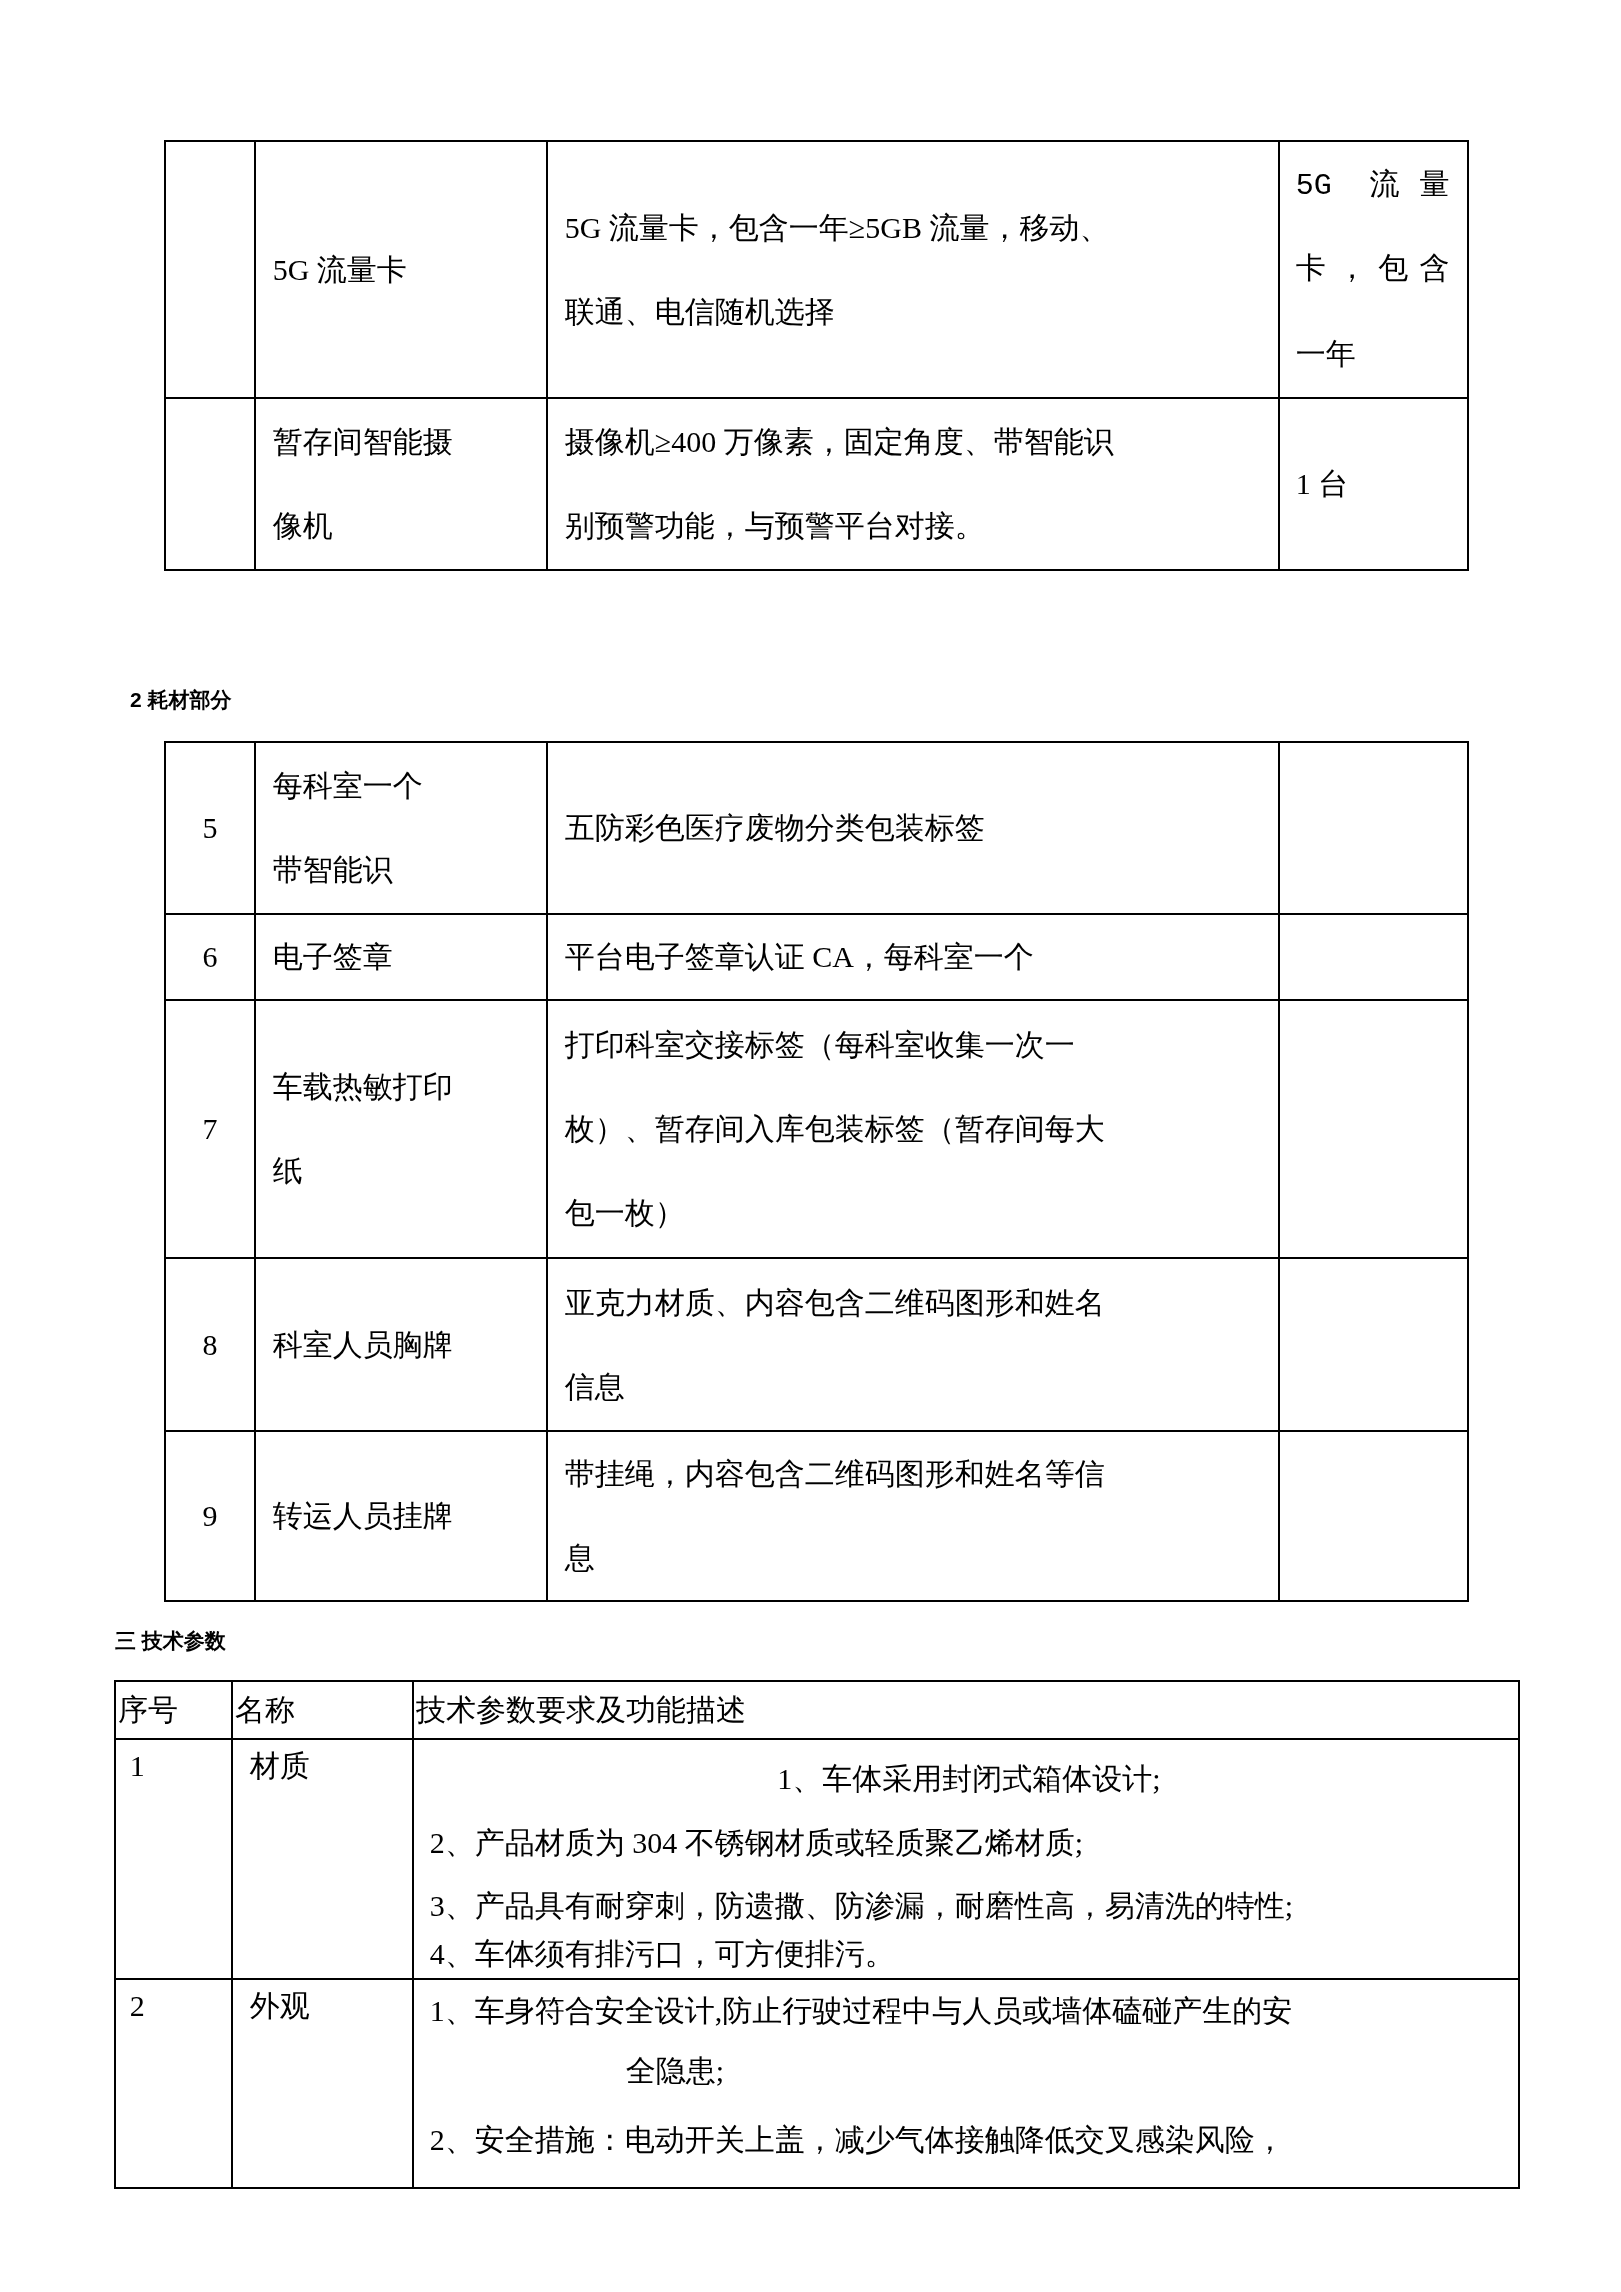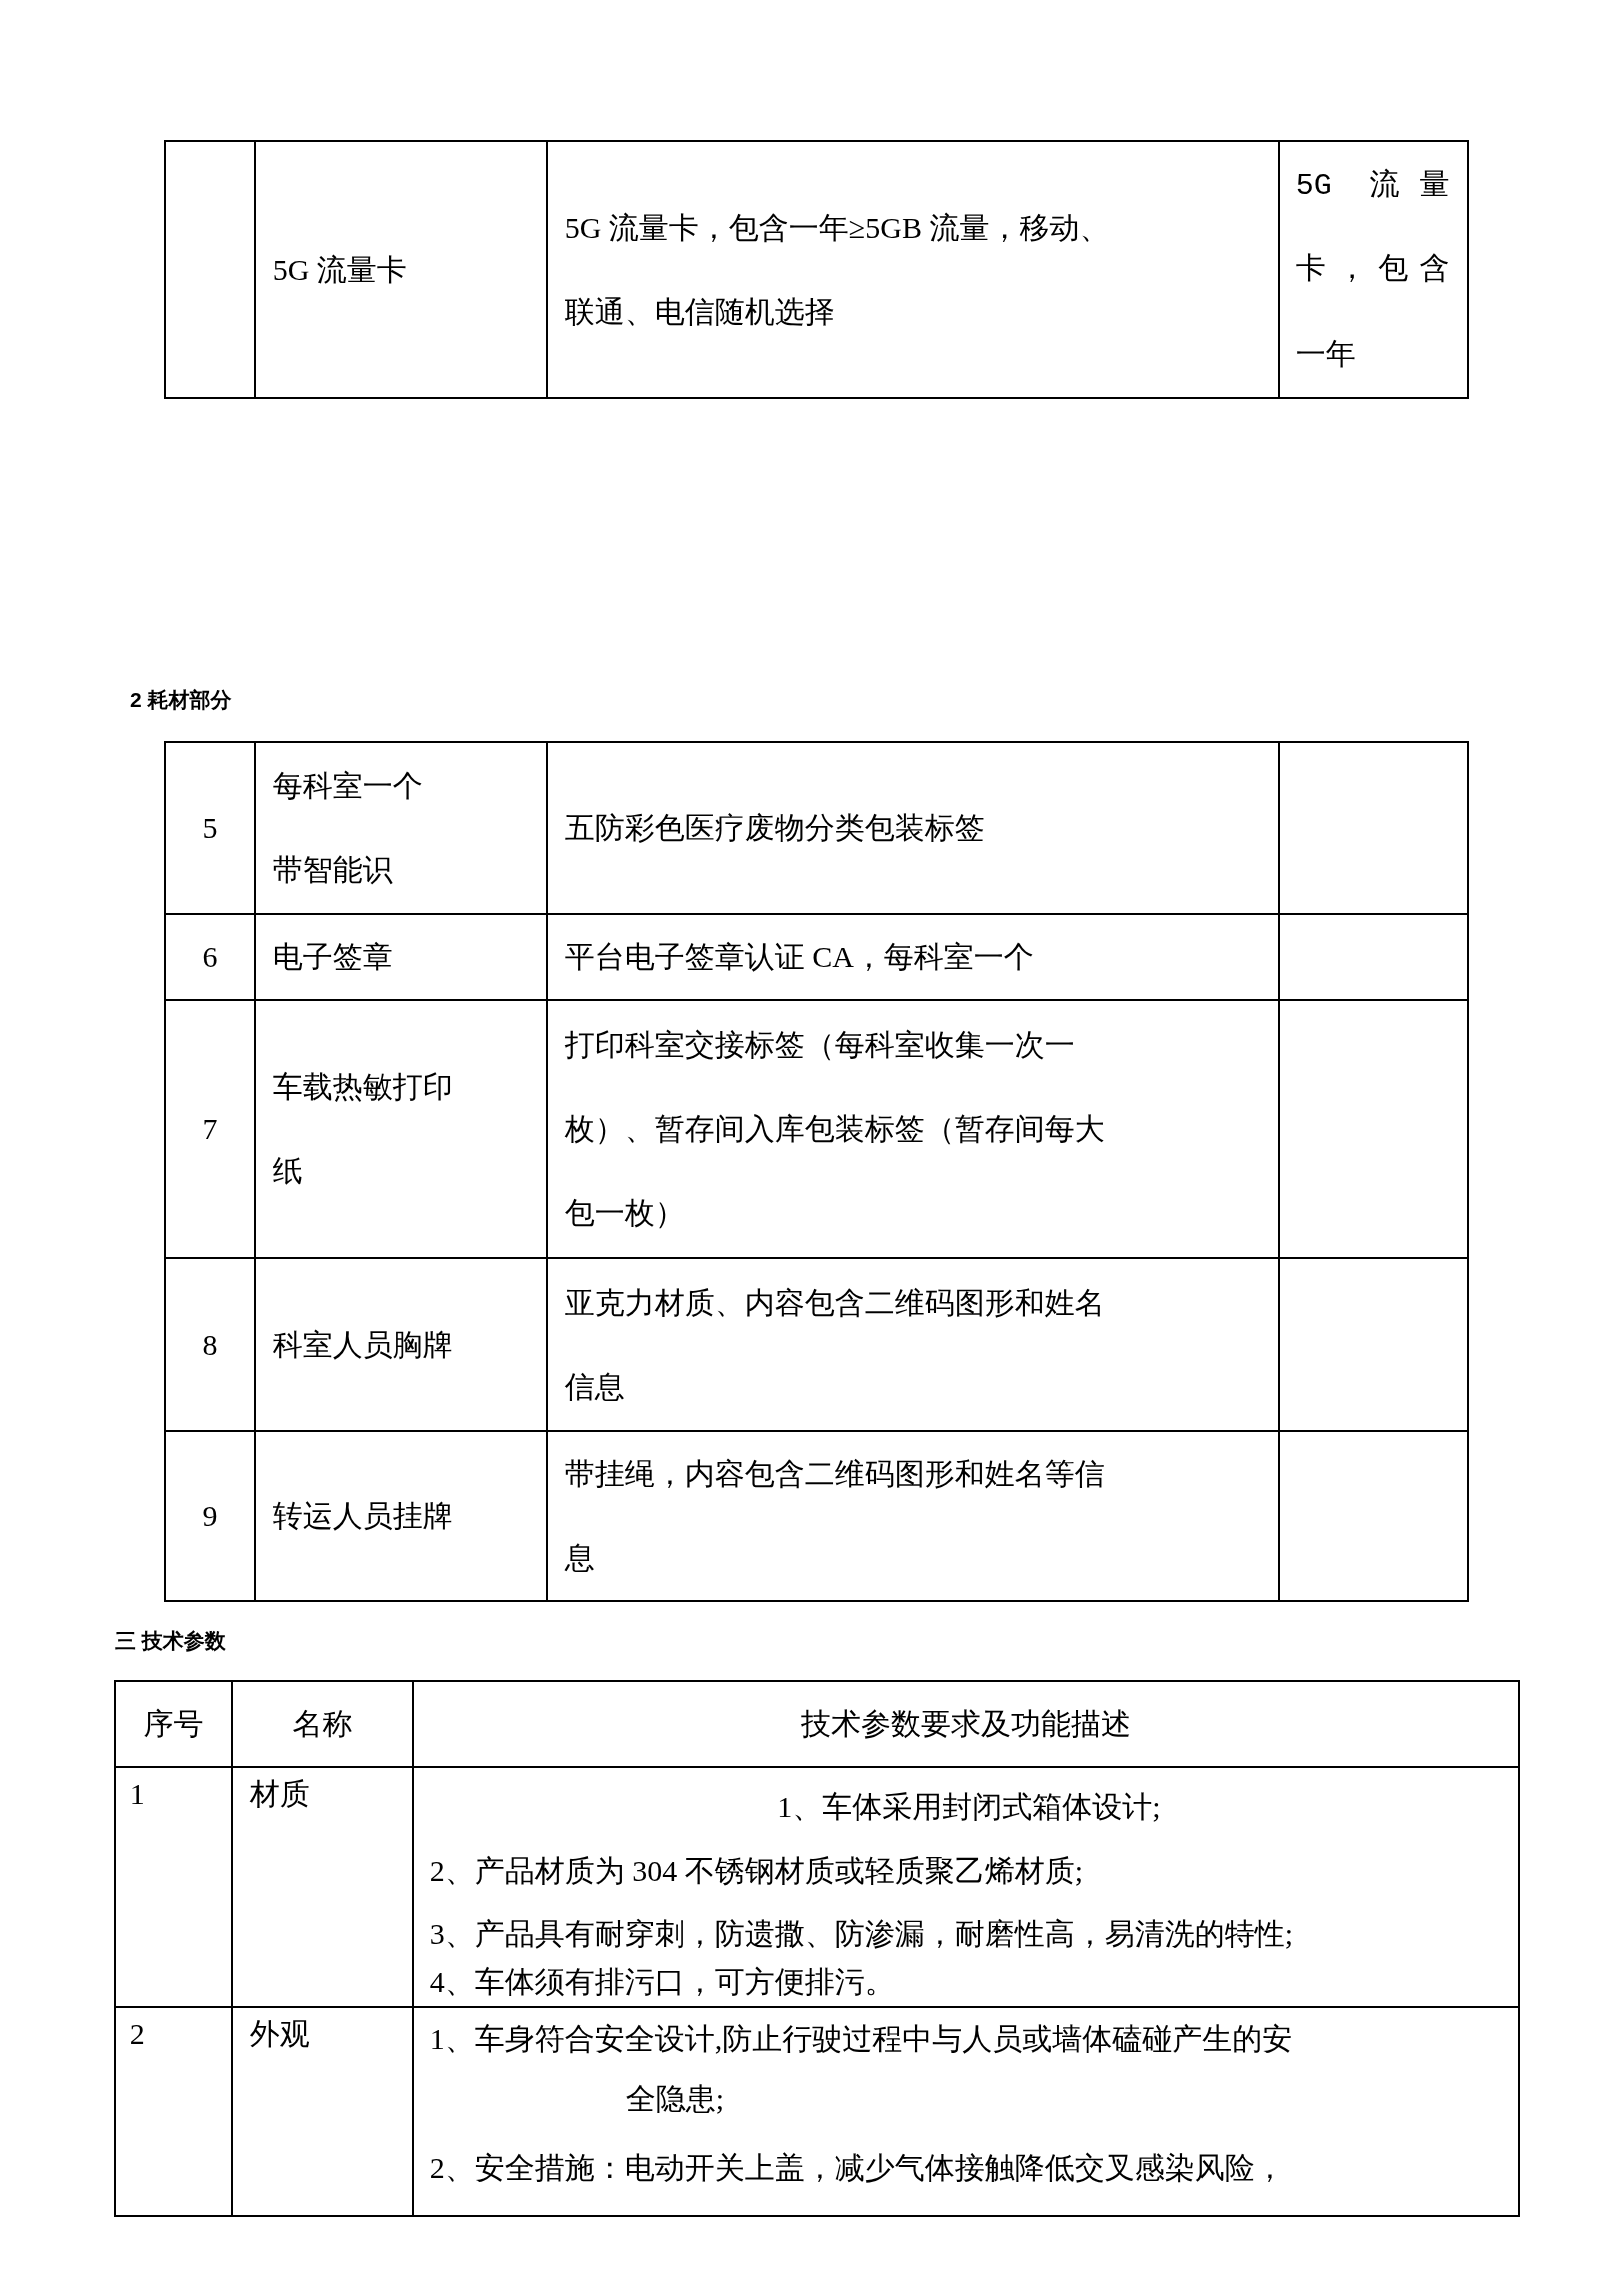--- a/index.html
+++ b/index.html
@@ -22,21 +22,21 @@
   }
   
   .t12 td{line-height:84px;}
   .t12 .ln{height:84px;line-height:84px;white-space:nowrap;}
   .t12 td.c-name,.t12 td.c-desc{padding-left:16.7px;padding-right:5.9px;}
   .t12 td.c-num{text-align:center;}
   .t12 td.c-qty{padding-left:15.7px;padding-right:17.6px;}
   .t12 .jln{height:84px;line-height:84px;text-align:justify;text-align-last:justify;font-family:Liberation Mono, monospace;}
   
   .t3 td{vertical-align:top;}
-  .t3 thead td{height:52px;line-height:52px;text-align:center;vertical-align:middle;padding:16px;margin-left:32px;}
+  .t3 thead td{height:52px;line-height:52px;text-align:left;vertical-align:middle;padding:2px;margin-left:32px;}
   .t3 td.c-num{padding:8.8px 0 0 13.7px;line-height:33px;}
   .t3 td.c-name{padding:8.8px 0 0 16.7px;line-height:33px;}
   .t3 td.c-desc{padding:0 9.8px 0 15.7px;}
   .t3 .tln{font-size:30px;line-height:33px;white-space:nowrap;}
   .t3 .r1 .tln:nth-child(1){margin-top:21.6px;margin-bottom:31px;text-align:center;}
   .t3 .r1 .tln:nth-child(2){margin-bottom:30px;}
   .t3 .r1 .tln:nth-child(3){margin-bottom:15.7px;}
   .t3 .r2 .tln:nth-child(1){margin-top:14px;margin-bottom:27.4px;}
   .t3 .r2 .tln:nth-child(2){margin-left:196px;margin-bottom:36px;}
   
@@ -75,20 +75,34 @@
         <td class="c-desc">
           <div class="ln">5G 流量卡，包含一年≥5GB 流量，移动、</div>
           <div class="ln">联通、电信随机选择</div>
         </td>
         <td class="c-qty">
           <div class="jln">5G 流量</div>
           <div class="jln">卡，包含</div>
           <div class="ln">一年</div>
         </td>
       </tr>
+      <tr style="height:172px">
+        <td class="c-num"></td>
+        <td class="c-name">
+          <div class="ln">暂存间智能摄</div>
+          <div class="ln">像机</div>
+        </td>
+        <td class="c-desc">
+          <div class="ln">摄像机≥400 万像素，固定角度、带智能识</div>
+          <div class="ln">别预警功能，与预警平台对接。</div>
+        </td>
+        <td class="c-qty">
+          <div class="ln">1 台</div>
+        </td>
+      </tr>
     </tbody>
   </table>
 
   <div class="sec-heading h-consumables">2 耗材部分</div>
 
   <table id="tbl2" class="t12">
     <colgroup>
       <col style="width:90px">
         <col style="width:292px">
         <col style="width:732px">

